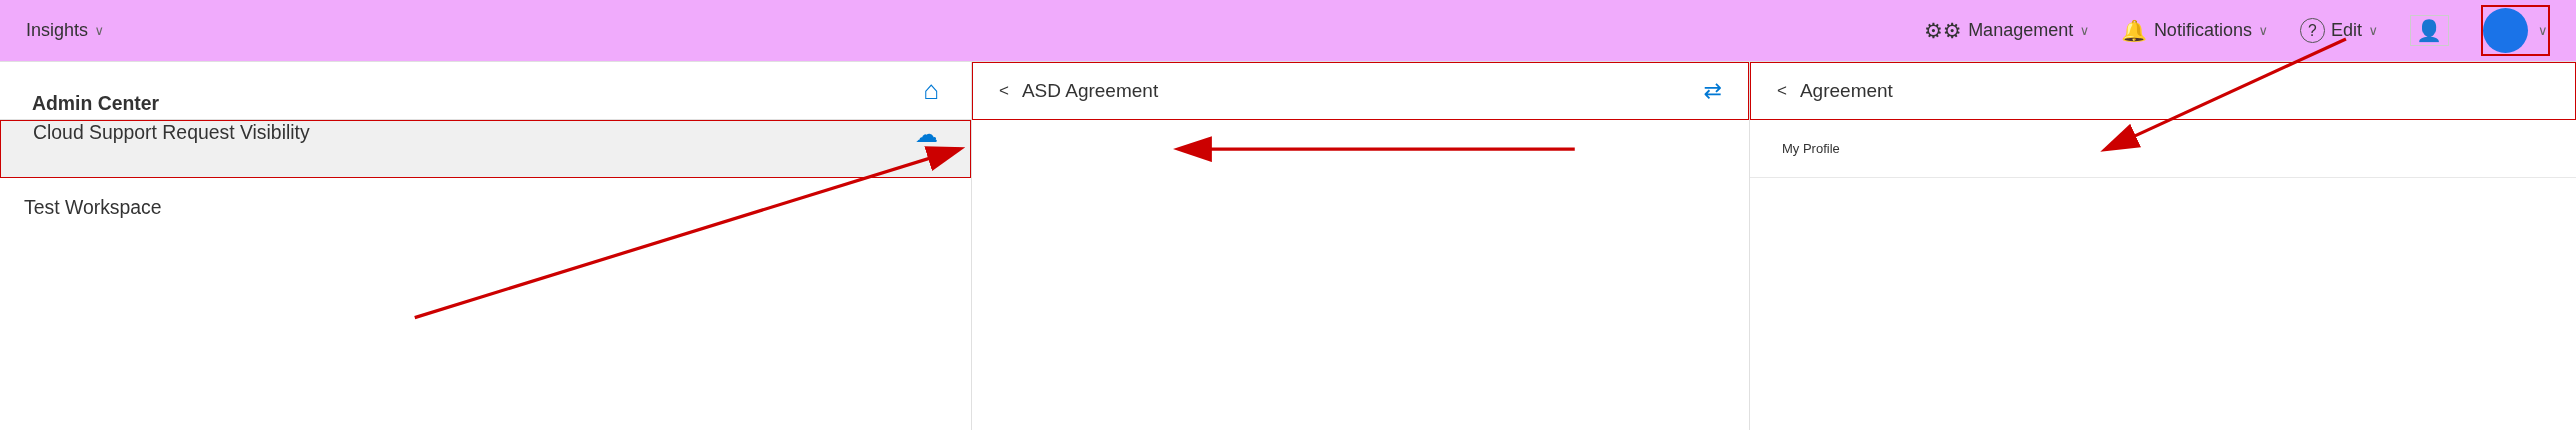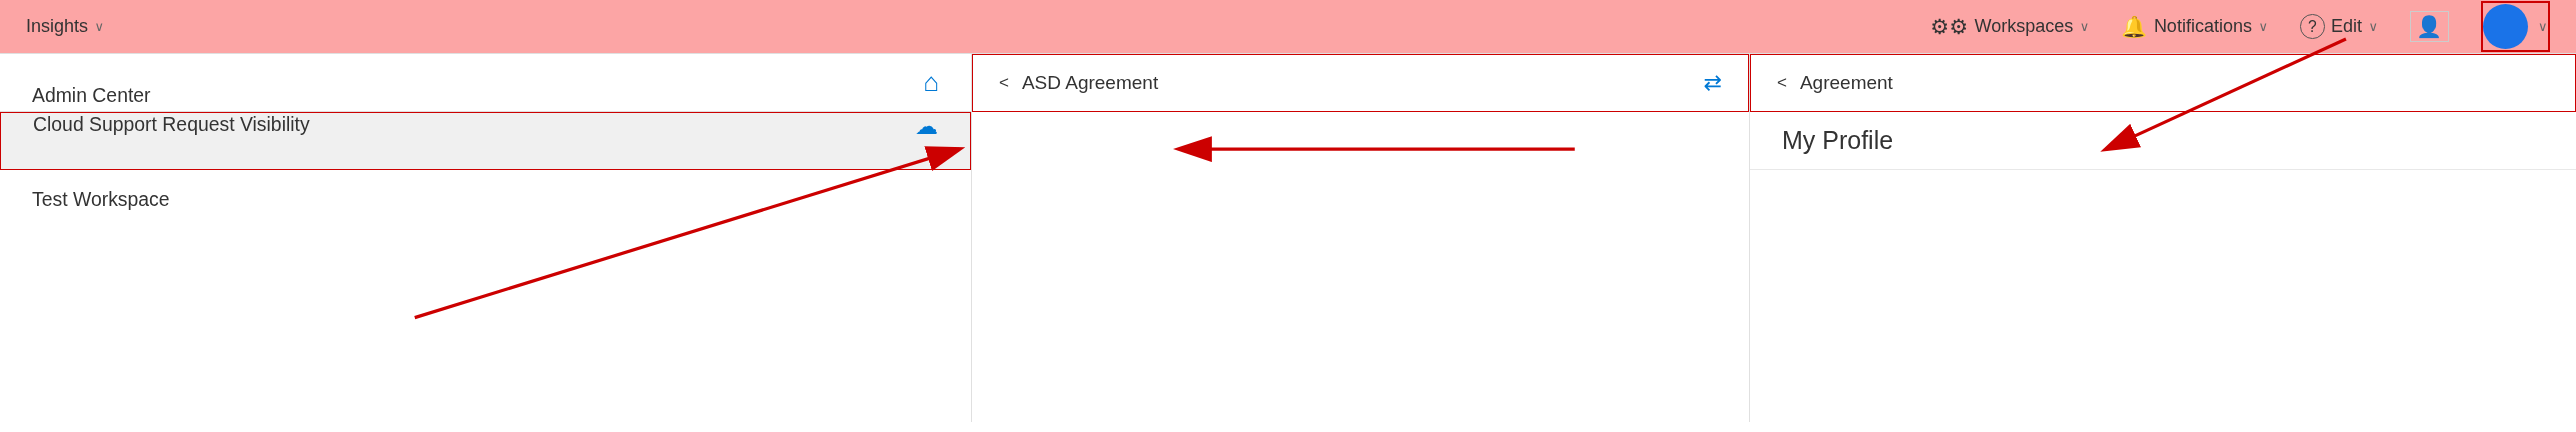--- a/index.html
+++ b/index.html
@@ -11,22 +11,22 @@
     body {
       font-family: 'Segoe UI', Tahoma, Geneva, Verdana, sans-serif;
       background: #fff;
       width: 2576px;
       height: 433px;
       overflow: hidden;
       font-size: 18px;
     }
 
     .top-bar {
-      height: 54px;
-      background: #fca5a5;
+      height: 62px;
+      background: #f0abfc;
       border-bottom: 0.6px solid #e0e0e0;
       display: flex;
       align-items: center;
       justify-content: space-between;
       padding: 0 26px;
     }
 
     .top-bar-left {
       display: flex;
       align-items: center;
@@ -84,21 +84,21 @@
       display: flex;
       align-items: center;
       padding: 0 32px;
       border-bottom: 0.6px solid #e0e0e0;
       gap: 13px;
     }
 
     .admin-center-title {
       font-size: 19.4px;
       color: #333;
-      font-weight: 400;
+      font-weight: 700;
       margin-top: 26px;
     }
 
     .home-icon-area {
       margin-left: auto;
       display: flex;
       align-items: center;
     }
 
     .nav-row {
@@ -125,21 +125,21 @@
     .cloud-icon {
       margin-left: auto;
       color: #0078d4;
       font-size: 23px;
     }
 
     .nav-row-secondary {
       display: flex;
       align-items: center;
       height: 58px;
-      padding: 0 32px;
+      padding: 0 24px;
       cursor: pointer;
       gap: 13px;
     }
 
     .nav-row-secondary-label {
       font-size: 19.4px;
       color: #333;
     }
 
     
@@ -196,21 +196,21 @@
     .right-nav-item {
       display: flex;
       align-items: center;
       height: 58px;
       padding: 0 32px;
       cursor: pointer;
       border-bottom: 0.6px solid #e8e8e8;
     }
 
     .right-nav-label {
-      font-size: 25px;
+      font-size: 13px;
       color: #333;
     }
 
     
     .red-outline-top-right {
       position: relative;
     }
 
     .red-outline-top-right::after {
       content: '';
@@ -248,21 +248,21 @@
     <div class="top-bar-left">
       <div class="nav-item">
         <span>Insights</span>
         <span class="chevron-down">∨</span>
       </div>
     </div>
 
     <div class="top-bar-right">
       <div class="nav-item">
         <span style="font-size:21px;">⚙⚙</span>
-        <span>Workspaces</span>
+        <span>Management</span>
         <span class="chevron-down">∨</span>
       </div>
 
       <div class="nav-item">
         <span style="font-size:21px;">🔔</span>
         <span>Notifications</span>
         <span class="chevron-down">∨</span>
       </div>
 
       <div class="nav-item">

